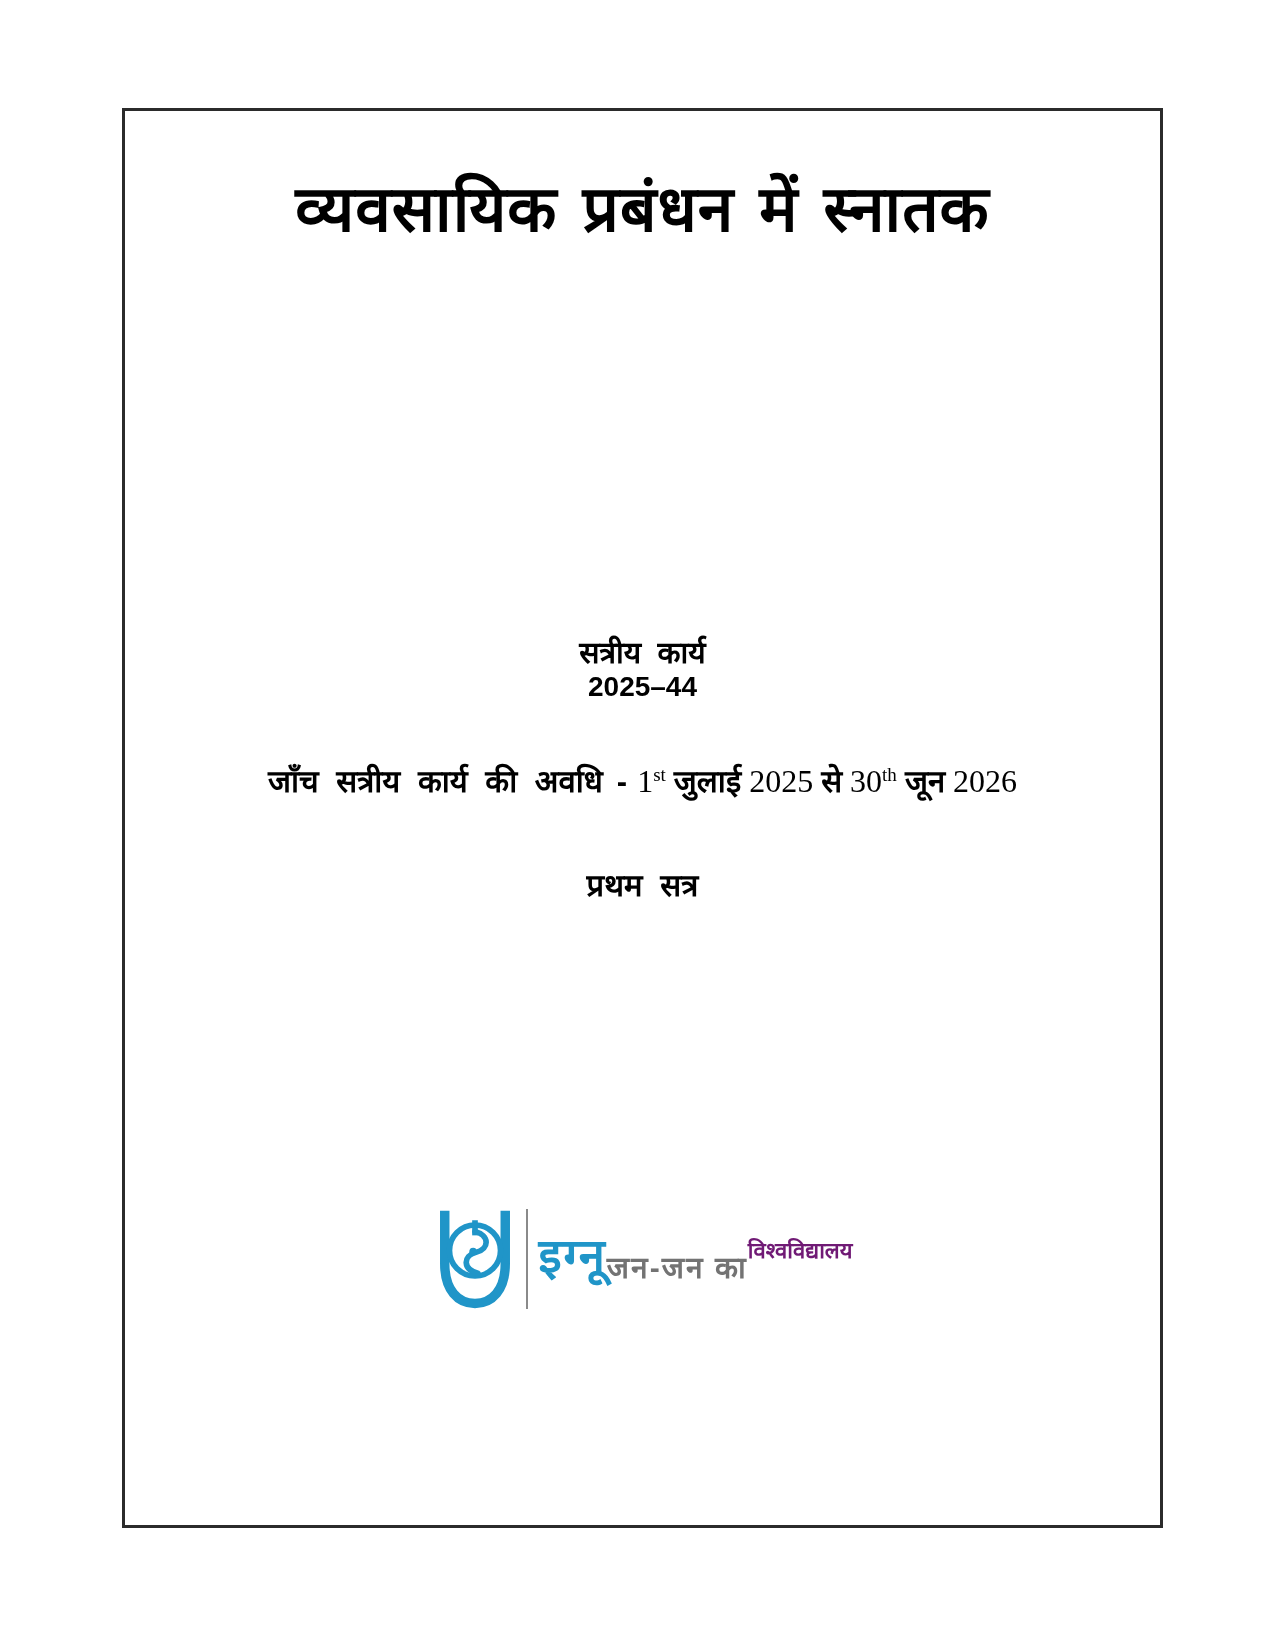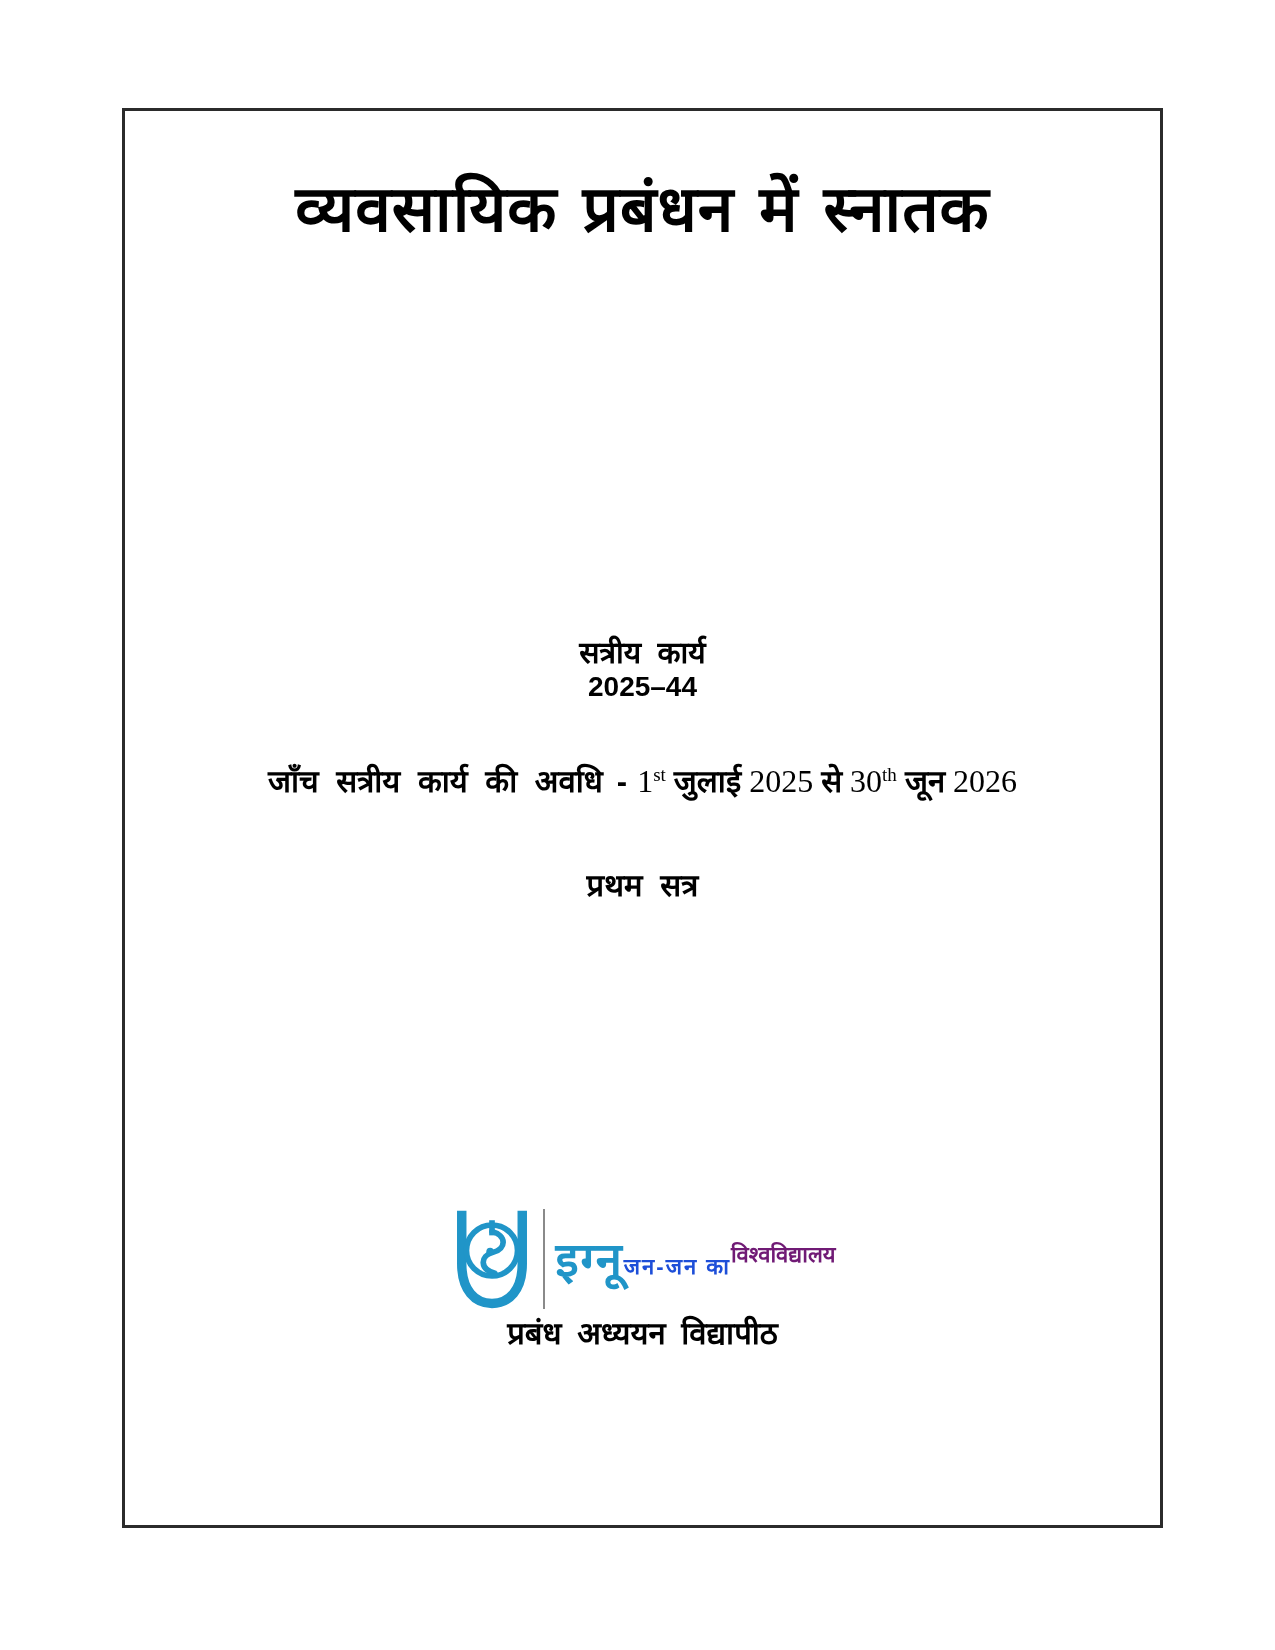--- a/index.html
+++ b/index.html
@@ -101,23 +101,23 @@
   }
   .logo-text { display: flex; flex-direction: row; align-items: flex-start; }
   .acronym {
     color: var(--brand);
     font-size: 47px;
     font-weight: 700;
     line-height: 1.0;
     letter-spacing: 2px;
   }
   .tagline1 {
-    font-size: 22px;
+    font-size: 30px;
     font-weight: 700;
-    color: #1d4ed8;
+    color: #737373;
     margin-top: 14px;
     letter-spacing: 2px;
   }
   .tagline2 {
     font-size: 22px;
     font-weight: 700;
     color: #701a75;
     margin-top: 2px;
   }
 
@@ -165,17 +165,16 @@
         <div class="logo-divider"></div>
         <div class="logo-text">
           <div class="acronym">इग्नू</div>
           <div class="tagline1">जन-जन का</div>
           <div class="tagline2">विश्वविद्यालय</div>
         </div>
       </div>
     </div>
 
     <div class="footer">
-      <div class="line">प्रबंध अध्ययन विद्यापीठ</div>
     </div>
 
   </div>
 </div>
 
 </body></html>

